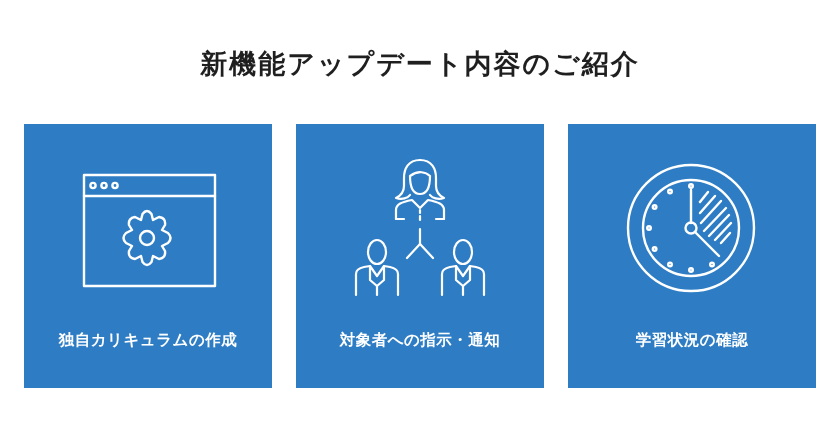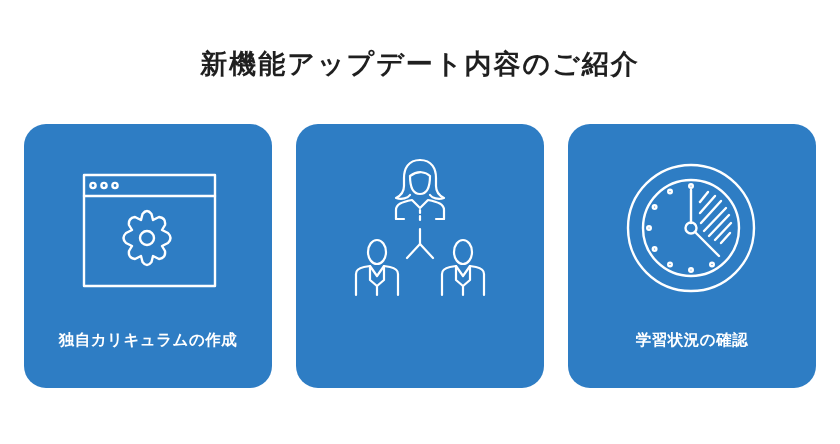--- a/index.html
+++ b/index.html
@@ -8,21 +8,21 @@
       font-family: "DejaVu Sans", "Liberation Sans", sans-serif;
     }
     .page { position: relative; width: 696px; height: 444px; }
     .title {
       position: absolute; left: 0; top: 46px; width: 840px;
       text-align: center; font-size: 27px; font-weight: bold;
       color: #1f1f1f; letter-spacing: 2px; line-height: 36px;
     }
     .card {
       position: absolute; top: 124px; width: 248px; height: 264px;
-      background: #2e7dc4; color: #ffffff; border-radius: 22px;
+      background: #2e7dc4; color: #ffffff;
     }
     .card .icon { position: absolute; left: 0; top: 0; width: 248px; height: 264px; }
     .card .label {
       position: absolute; left: 0; top: 205px; width: 248px;
       text-align: center; font-size: 15.5px; font-weight: bold;
       letter-spacing: 0.5px; line-height: 22px; color: #ffffff;
     }
     svg { display: block; }
   </style>
 </head>
@@ -73,20 +73,21 @@
         <line x1="81" y1="162" x2="81" y2="171"></line>
       </g>
 
       <g>
         <ellipse cx="167" cy="128" rx="9" ry="12"></ellipse>
         <path d="M 146 171 L 146 150 C 146 146 149 144 154 143 L 160 142 L 167 152 L 174 142 L 180 143 C 185 144 188 146 188 150 L 188 171"></path>
         <path d="M 160 142 L 160 156 L 167 162 L 174 156 L 174 142"></path>
         <line x1="167" y1="162" x2="167" y2="171"></line>
       </g>
     </svg>
+    <div class="label">対象者への指示・通知</div>
   </div>
 
   <div class="card" style="left:568px;">
     <svg class="icon" width="248" height="264" viewBox="0 0 248 264" fill="none" stroke="#ffffff" stroke-width="2.4" stroke-linecap="round" stroke-linejoin="round">
       <g transform="translate(123,104)">
         <circle cx="0" cy="0" r="63"></circle>
         <circle cx="0" cy="0" r="48"></circle>
 
         <circle cx="0" cy="-42" r="1.8"></circle>
         <circle cx="-21" cy="-36.4" r="1.8"></circle>

